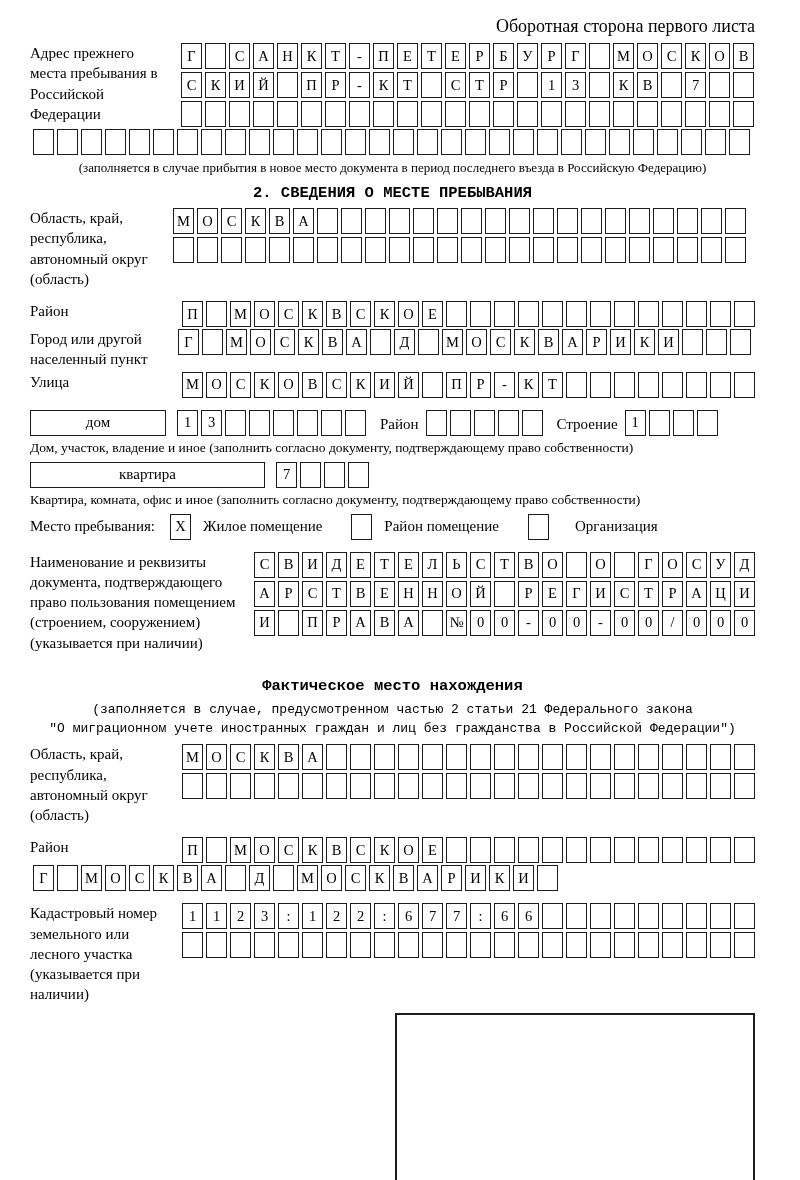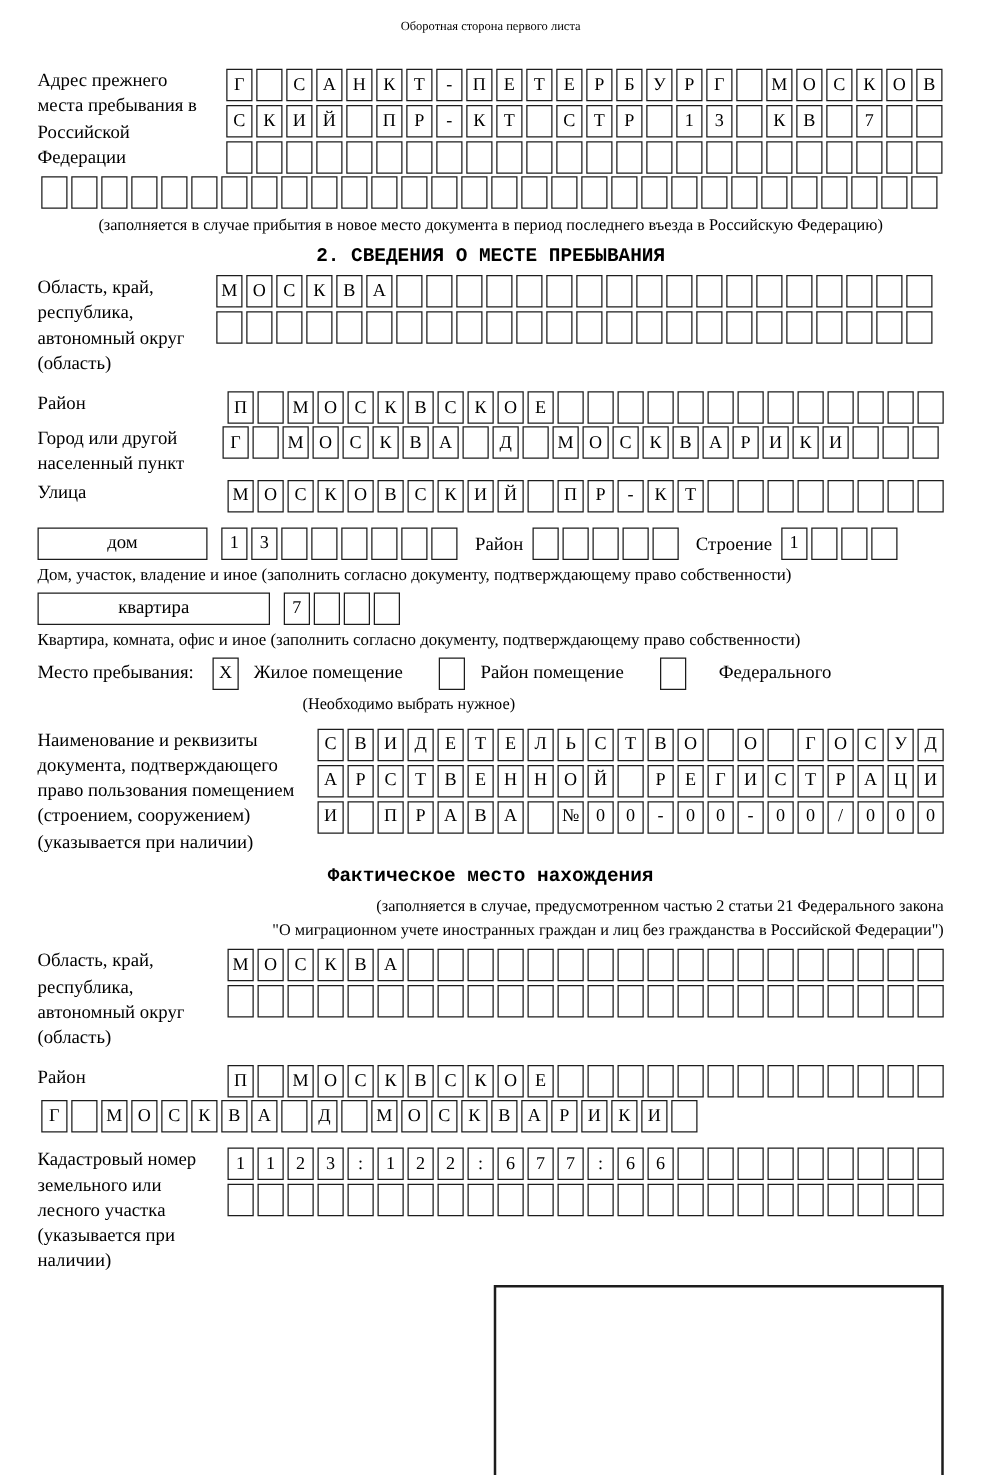--- a/index.html
+++ b/index.html
@@ -2,48 +2,48 @@
 <html><head>
 <meta charset="utf-8">
 <style>
   * { margin:0; padding:0; box-sizing:border-box; }
   html,body { background:#fff; }
   .page {
     width:800px; height:1180px; background:#ffffff; color:#000;
     font-family:"Liberation Serif", "DejaVu Serif", serif;
     font-size:15px; position:relative; padding:16px 45px 0 30px; overflow:hidden;
   }
-  .corner { text-align:center; font-size:10px; margin-bottom:28px; }
+  .corner { text-align:right; font-size:18px; margin-bottom:6px; }
   .frow { display:flex; align-items:flex-start; }
   .lbl { flex:1 1 auto; font-size:15px; line-height:1.35; padding-right:6px; }
   .boxcol { display:flex; flex-direction:column; gap:3px; }
   .boxes { display:flex; justify-content:flex-end; white-space:nowrap; }
   .cell {
     width:21px; height:26px; flex:0 0 21px; margin-left:3px;
     border:1.6px solid #1c1c1c; display:inline-flex; align-items:center; justify-content:center;
     font-size:14.5px; line-height:1; background:#fff;
   }
   .note { text-align:center; font-size:13px; margin-top:5px; }
   .sect-title { text-align:center; font-weight:bold; font-size:15.5px; margin:8px 0 6px 0;font-family:Liberation Mono, monospace; }
   .caption { font-size:13.5px; margin:4px 0 6px 0; }
   .named-box {
     width:136px; height:26px; border:1.6px solid #1c1c1c; display:flex;
     align-items:center; justify-content:center; font-size:15px; flex:0 0 auto;
   }
-  .named-box.wide { width:186px; }
+  .named-box.wide { width:235px; }
   .inline-lbl { font-size:15px; padding:3px 4px 0 14px; flex:0 0 auto; }
   .checksrow { display:flex; align-items:center; margin-top:6px; }
   .checksrow .gap { width:26px; }
   .checksrow .gap-s { width:12px; }
   .subnote { font-size:13px; margin:3px 0 6px 212px; }
-  .fact-note { text-align:right; font-size:13px; line-height:1.45; margin-bottom:6px; }
+  .fact-note { text-align:center; font-size:13px; line-height:1.45; margin-bottom:6px;font-family:Liberation Mono, monospace; }
   .stamp-box {
     width:360px; height:175px; border:2px solid #1c1c1c; margin-left:auto; margin-top:8px;
   }
-  .mt2{margin-top:2px}.mt4{margin-top:12px}.mt8{margin-top:8px}
+  .mt2{margin-top:2px}.mt4{margin-top:12px}.mt8{margin-top:24px}
 </style>
 </head>
 <body>
 
 <div class="page">
 
   <div class="corner">Оборотная сторона первого листа</div>
 
   <div class="frow">
     <div class="lbl" style="max-width:148px">Адрес прежнего места пребывания в Российской Федерации</div>
@@ -359,23 +359,22 @@
     <span class="cell">X</span>
     <span class="gap-s"></span>
     <span>Жилое помещение</span>
     <span class="gap"></span>
     <span class="cell"></span>
     <span class="gap-s"></span>
     <span>Район помещение</span>
     <span class="gap"></span>
     <span class="cell"></span>
     <span class="gap"></span>
-    <span>Федерального</span>
-  </div>
-  <div class="subnote">(Необходимо выбрать нужное)</div>
+    <span>Организация</span>
+  </div>
 
   <div class="frow mt4">
     <div class="lbl" style="max-width:240px">Наименование и реквизиты документа, подтверждающего право пользования помещением (строением, сооружением) (указывается при наличии)</div>
     <div class="boxcol">
       <div class="boxes">
           <span class="cell">С</span>
           <span class="cell">В</span>
           <span class="cell">И</span>
           <span class="cell">Д</span>
           <span class="cell">Е</span>

